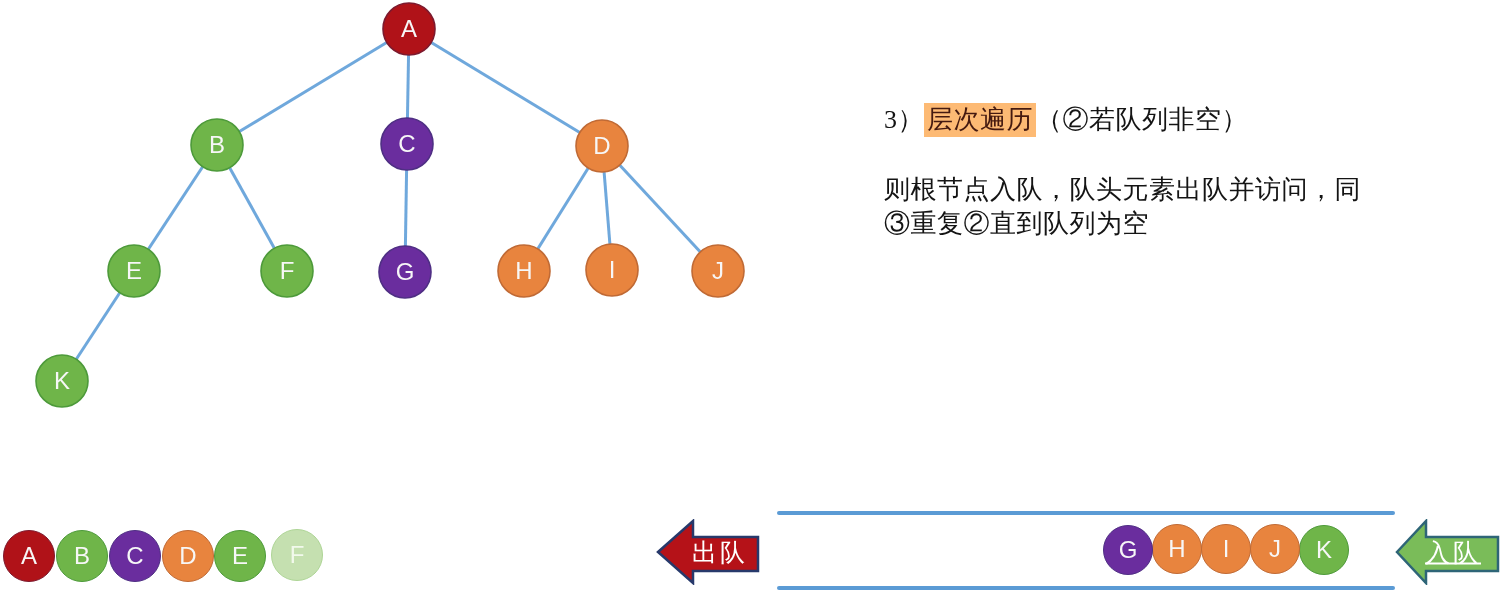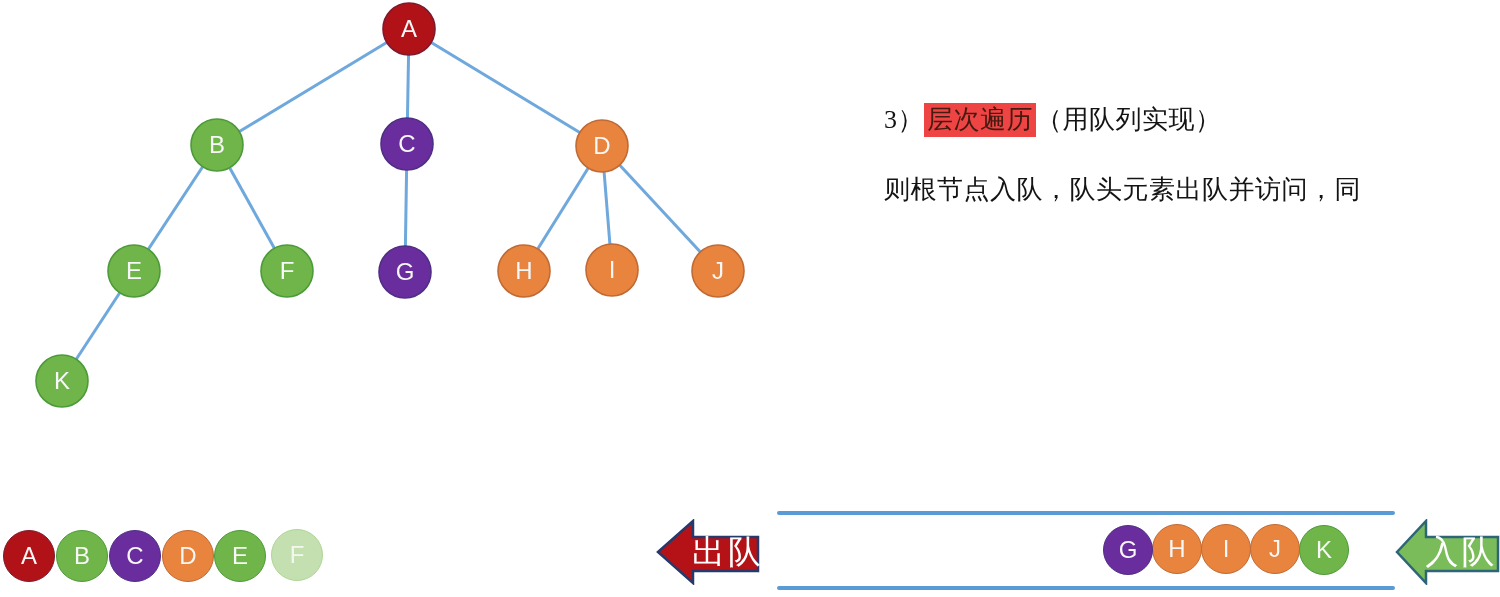--- a/index.html
+++ b/index.html
@@ -68,24 +68,23 @@
   }
   .arrow-box svg {
     position: absolute;
     left: 0;
     top: 0;
   }
   .arrow-label {
     position: absolute;
     top: 50%;
     transform: translateY(-50%);
-    text-align: center;
     color: #ffffff;
     font-family: "Liberation Serif", "DejaVu Serif", serif;
-    font-size: 33px;
+    font-size: 25px;
     letter-spacing: 3px;
     white-space: nowrap;
   }
 </style>
 </head>
 <body>
 
 <div id="stage">
 
   <svg id="tree-svg" width="780" height="440">
@@ -118,23 +117,24 @@
       <circle cx="612" cy="270" r="26" fill="#e8843e" stroke="#c06a35" stroke-width="1.6"></circle>
       <text x="612" y="278" text-anchor="middle" fill="#f7f7f7" font-size="24" font-family="Liberation Sans, sans-serif">I</text>
       <circle cx="718" cy="271" r="26" fill="#e8843e" stroke="#c06a35" stroke-width="1.6"></circle>
       <text x="718" y="279" text-anchor="middle" fill="#f7f7f7" font-size="24" font-family="Liberation Sans, sans-serif">J</text>
       <circle cx="62" cy="381" r="26" fill="#6fb549" stroke="#4d9a3a" stroke-width="1.6"></circle>
       <text x="62" y="389" text-anchor="middle" fill="#f7f7f7" font-size="24" font-family="Liberation Sans, sans-serif">K</text>
     </svg>
 
   <div id="notes">
     <div class="title">
-      <span>3）</span><span class="hl" style="background: #ef4444; color: rgb(69, 26, 16);">层次遍历</span><span>（用队列实现）</span>
+      <span>3）</span><span class="hl" style="background: #fdba74; color: rgb(69, 26, 16);">层次遍历</span><span>（②若队列非空）</span>
     </div>
     <div>则根节点入队，队头元素出队并访问，同</div>
+    <div>③重复②直到队列为空</div>
   </div>
 
   <div id="visited-row">
       <div class="node-circle" style="left: 3px; top: 530px; width: 52px; height: 52px; background: rgb(176, 18, 24); border: 1.6px solid rgb(125, 26, 46); z-index: 100;">A</div>
       <div class="node-circle" style="left: 56px; top: 530px; width: 52px; height: 52px; background: rgb(111, 181, 73); border: 1.6px solid rgb(77, 154, 58); z-index: 99;">B</div>
       <div class="node-circle" style="left: 109px; top: 530px; width: 52px; height: 52px; background: rgb(106, 45, 158); border: 1.6px solid rgb(79, 47, 132); z-index: 98;">C</div>
       <div class="node-circle" style="left: 162px; top: 530px; width: 52px; height: 52px; background: rgb(232, 132, 62); border: 1.6px solid rgb(192, 106, 53); z-index: 97;">D</div>
       <div class="node-circle" style="left: 214px; top: 530px; width: 52px; height: 52px; background: rgb(111, 181, 73); border: 1.6px solid rgb(77, 154, 58); z-index: 96;">E</div>
       <div class="node-circle" style="left: 271px; top: 529px; width: 52px; height: 52px; background: rgb(197, 224, 176); border: 1.6px solid rgb(174, 213, 150); z-index: 95; color: rgb(242, 249, 236);">F</div>
     </div>
@@ -154,16 +154,16 @@
     <svg width="104" height="66">
       <polygon points="2,33 37,2 37,18 102,18 102,52 37,52 37,64" stroke-width="2.5" stroke-linejoin="miter" fill="#b51218" stroke="#27396b"></polygon>
     </svg>
     <span class="arrow-label" style="left:36px; right:2px;">出队</span>
   </div>
 
   <div class="arrow-box" style="left:1395px; top:519px; width:105px;">
     <svg width="105" height="66">
       <polygon points="2,33 31,2 31,18 103,18 103,52 31,52 31,64" stroke-width="2.5" stroke-linejoin="miter" fill="#7abc59" stroke="#2e6577"></polygon>
     </svg>
-    <span class="arrow-label" style="left:30px; right:2px;">入队</span>
+    <span class="arrow-label" style="left:30px; right:2px;text-decoration:underline;">入队</span>
   </div>
 
 </div>
 
 </body></html>

